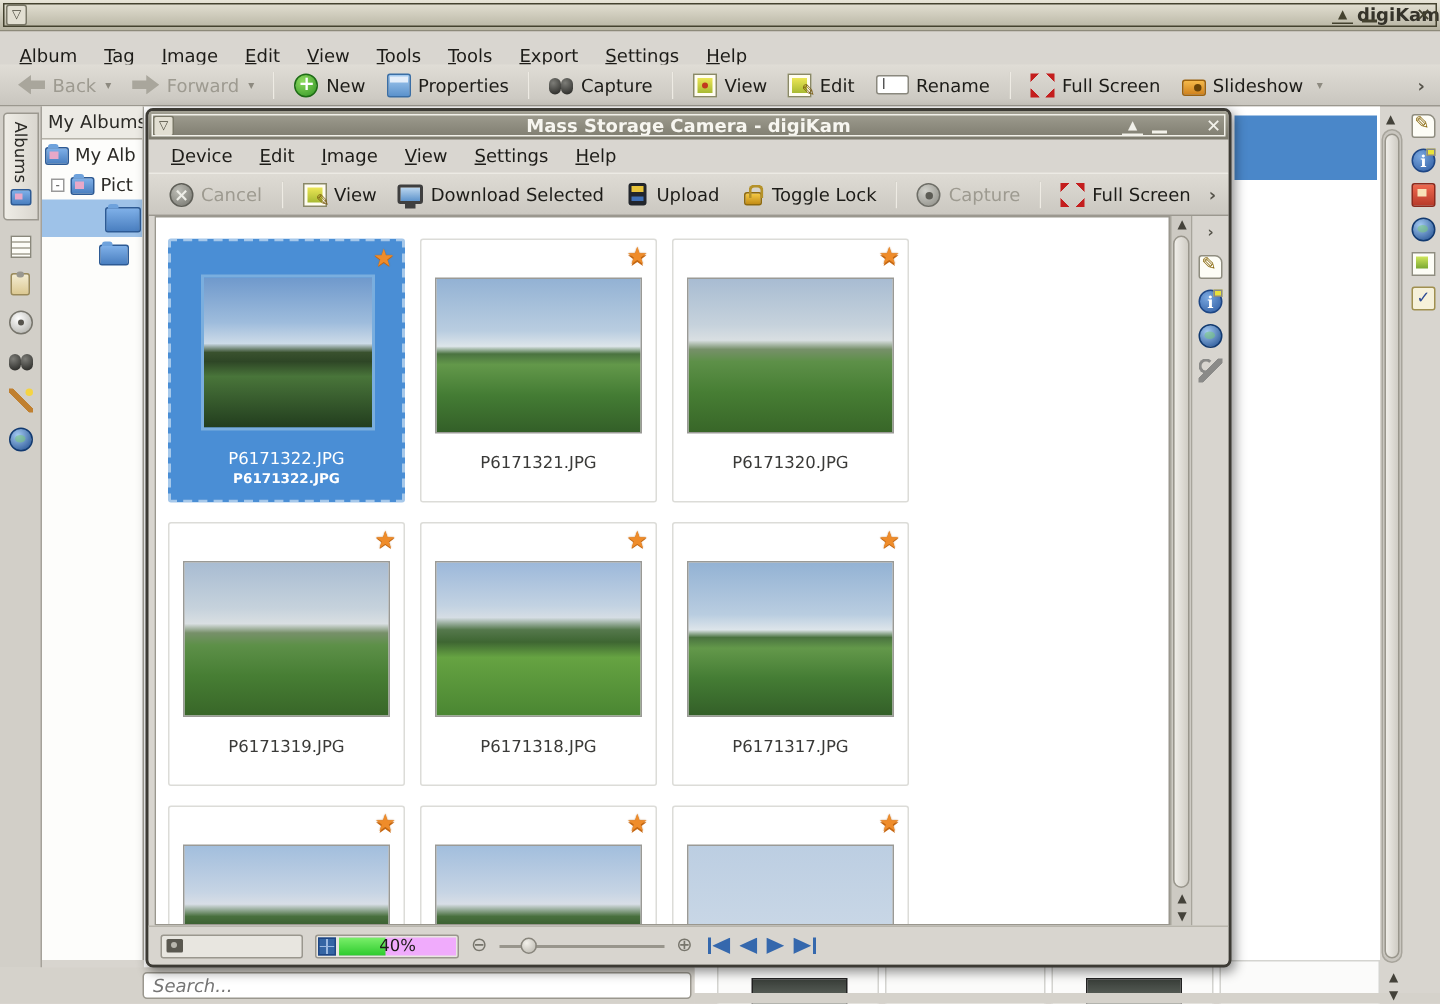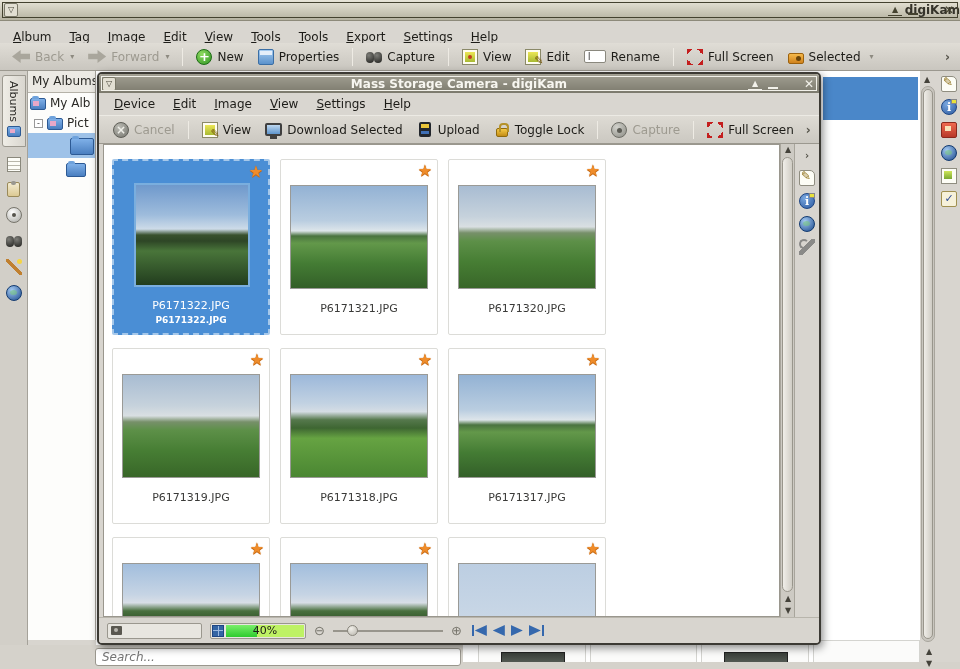--- a/index.html
+++ b/index.html
@@ -190,21 +190,21 @@
   
   .d-status { height:26px; flex:none; border-top:1px solid #b8b5ac; display:flex; align-items:center; padding:0 8px; gap:8px; font-size:11px; background:#d8d5cf; }
   .d-status .ready { width:240px; color:#1d1c18; }
   .sunken { background:#e8e6e0; border:1px solid #9a978e; border-radius:2px; height:16px; display:flex; align-items:center; }
   .cam-box { width:95px; padding:0 3px; }
   .ic-camnote { width:11px; height:9px; background:#5a5850; border-radius:1px; }
   .ic-camnote::after { content:""; position:absolute; left:3px; top:2px; width:4px; height:4px; border-radius:50%; background:#b8b6ae; }
   .prog-box { width:96px; padding:1px; gap:2px; }
   .ic-bluebox { width:12px; height:12px; background:#3465a4; border:1px solid #1e4684;
      background-image:linear-gradient(90deg,transparent 45%,#9ab8e0 45%,#9ab8e0 55%,transparent 55%),linear-gradient(transparent 45%,#9ab8e0 45%,#9ab8e0 55%,transparent 55%); }
-  .prog-track { position:relative; flex:1; height:12px; background:#bef264; }
+  .prog-track { position:relative; flex:1; height:12px; background:#f0abfc; }
   .prog-fill { position:absolute; left:0; top:0; bottom:0; background:linear-gradient(#7aef6a,#2ecb2e); }
   .prog-label { position:absolute; left:0; right:0; text-align:center; font-size:11px; color:#1d1c18; line-height:12px; }
   .mag { font-size:13px; color:#77756c; }
   .zoom-slider { width:110px; height:14px; position:relative; }
   .zoom-slider .track { position:absolute; left:0; right:0; top:6px; height:2px; background:#98958c; }
   .zoom-slider .knob { position:absolute; left:14px; top:1px; width:11px; height:11px; border-radius:50%;
      background:radial-gradient(circle at 35% 30%,#f2f0ea,#b8b5ac); border:1px solid #88857c; }
   .nav-arrows { display:flex; gap:6px; align-items:center; margin-left:2px; }
   .nav { width:12px; height:11px; background:#3568ad; }
   .nav.prev,.nav.first { clip-path:polygon(100% 0,100% 100%,0 50%); }
@@ -277,21 +277,21 @@
     <span class="ic ic-rename"></span>
     <span>Rename</span>
   </span>
   <span class="tb-sep"></span>
   <span class="tb-btn">
     <span class="ic ic-fullscreen"></span>
     <span>Full Screen</span>
   </span>
   <span class="tb-btn">
     <span class="ic ic-slideshow"></span>
-    <span>Selected</span>
+    <span>Slideshow</span>
   </span>
   <span class="dd-caret">▾</span>
   <span class="tb-overflow">›</span>
 </div>
 
 <div class="mw-leftstrip">
   <div class="side-tab">
     <span class="vtext">Albums</span>
     <span class="ic ic-tabphoto" style="width:14px;height:11px;"></span>
   </div>

